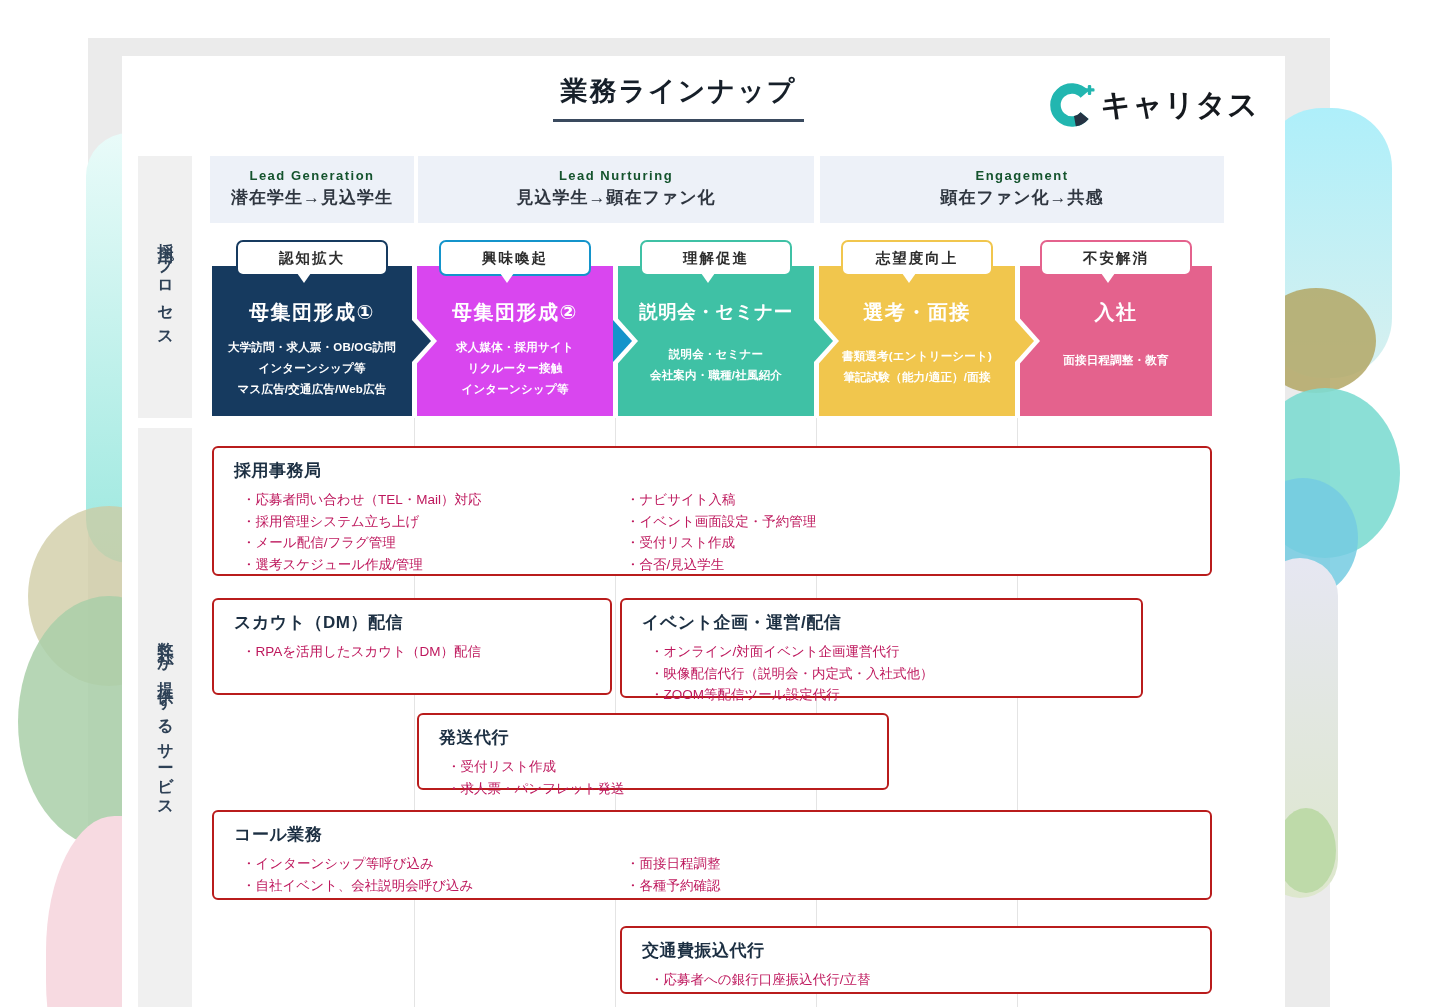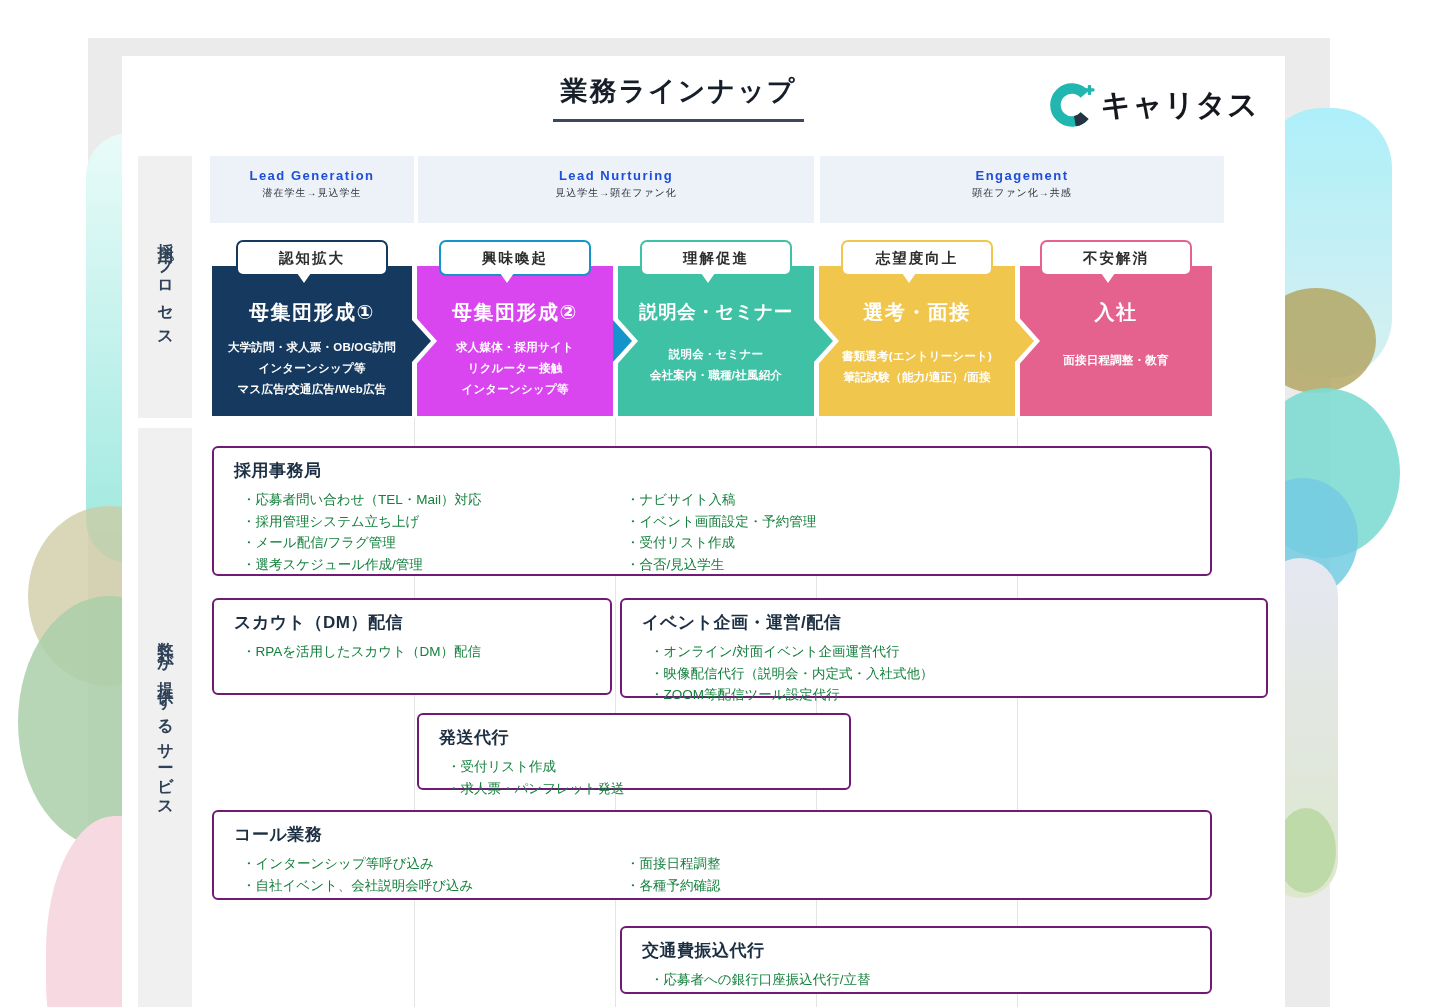--- a/index.html
+++ b/index.html
@@ -30,22 +30,22 @@
 
   .strip { position:absolute; left:16px; width:54px; background:#f0f0f0; display:flex; align-items:center; justify-content:center; }
   .strip1 { top:100px; height:262px; }
   .strip2 { top:372px; height:588px; }
   .strip span { writing-mode:vertical-rl; text-orientation:upright; font-size:16px; font-weight:700; color:#2e4156; letter-spacing:7px; }
 
   .phase { position:absolute; top:100px; height:67px; background:#edf1f8; text-align:center; }
   .p0 { left:88px;  width:204px; }
   .p1 { left:296px; width:396px; }
   .p2 { left:698px; width:404px; }
-  .phase-en { margin-top:12px; font-size:13px; font-weight:700; color:#1d4ed8; letter-spacing:1.5px; }
-  .phase-ja { margin-top:3px;  font-size:10px; font-weight:400; color:#2f3640; letter-spacing:1px; }
+  .phase-en { margin-top:12px; font-size:13px; font-weight:700; color:#14532d; letter-spacing:1.5px; }
+  .phase-ja { margin-top:3px;  font-size:17px; font-weight:700; color:#2f3640; letter-spacing:1px; }
 
   .steps { position:absolute; left:0; top:184px; width:100%; height:180px; }
   .step { position:absolute; top:0; height:180px; }
   .s0 { left:90px;  width:200px; }
   .s1 { left:295px; width:196px; }
   .s2 { left:496px; width:196px; }
   .s3 { left:697px; width:196px; }
   .s4 { left:898px; width:192px; }
 
   .tab { position:absolute; top:0; left:50%; transform:translateX(-50%); width:152px; height:36px; background:#fff;
@@ -68,29 +68,29 @@
 
   .s0 .tab { border-color:#163a5f; } .s0 .block { background:#163a5f; } .s0 .ac { border-left-color:#163a5f; }
   .s1 .tab { border-color:#1494cb; } .s1 .block { background:#d946ef; } .s1 .ac { border-left-color:#1494cb; }
   .s2 .tab { border-color:#3fc1a5; } .s2 .block { background:#3fc1a5; } .s2 .ac { border-left-color:#3fc1a5; }
   .s3 .tab { border-color:#f1c64d; } .s3 .block { background:#f1c64d; } .s3 .ac { border-left-color:#f1c64d; }
   .s4 .tab { border-color:#e4628d; } .s4 .block { background:#e4628d; }
 
   .grid { position:absolute; top:362px; height:592px; width:1px; background:#e4e4e4; z-index:2; }
   .g0 { left:292px; } .g1 { left:493px; } .g2 { left:694px; } .g3 { left:895px; }
 
-  .svc { position:absolute; background:#fff; border:2px solid #701a75; border-radius:6px; padding:11px 20px; z-index:3; }
+  .svc { position:absolute; background:#fff; border:2px solid #b91c1c; border-radius:6px; padding:11px 20px; z-index:3; }
   .svc-title { font-size:17px; font-weight:800; color:#1c2f42; letter-spacing:0.5px; }
   .svc-cols { display:flex; margin-top:7px; padding-left:8px; }
-  .svc-col { font-size:13.5px; color:#15803d; line-height:21.5px; }
+  .svc-col { font-size:13.5px; color:#be185d; line-height:21.5px; }
   .svc-col.col1 { width:384px; }
   .b0 { left:90px;  top:390px; width:1000px; height:130px; }
   .b1 { left:90px;  top:542px; width:400px;  height:97px;  }
-  .b2 { left:498px; top:542px; width:648px;  height:100px; }
-  .b3 { left:295px; top:657px; width:434px;  height:77px;  }
+  .b2 { left:498px; top:542px; width:523px;  height:100px; }
+  .b3 { left:295px; top:657px; width:472px;  height:77px;  }
   .b4 { left:90px;  top:754px; width:1000px; height:90px;  }
   .b5 { left:498px; top:870px; width:592px;  height:68px;  }
 </style>
 </head>
 <body>
 
 <div class="stage">
   <div class="bg-gray"></div>
   <div class="blob bl-mint"></div>
   <div class="blob bl-olive"></div>

